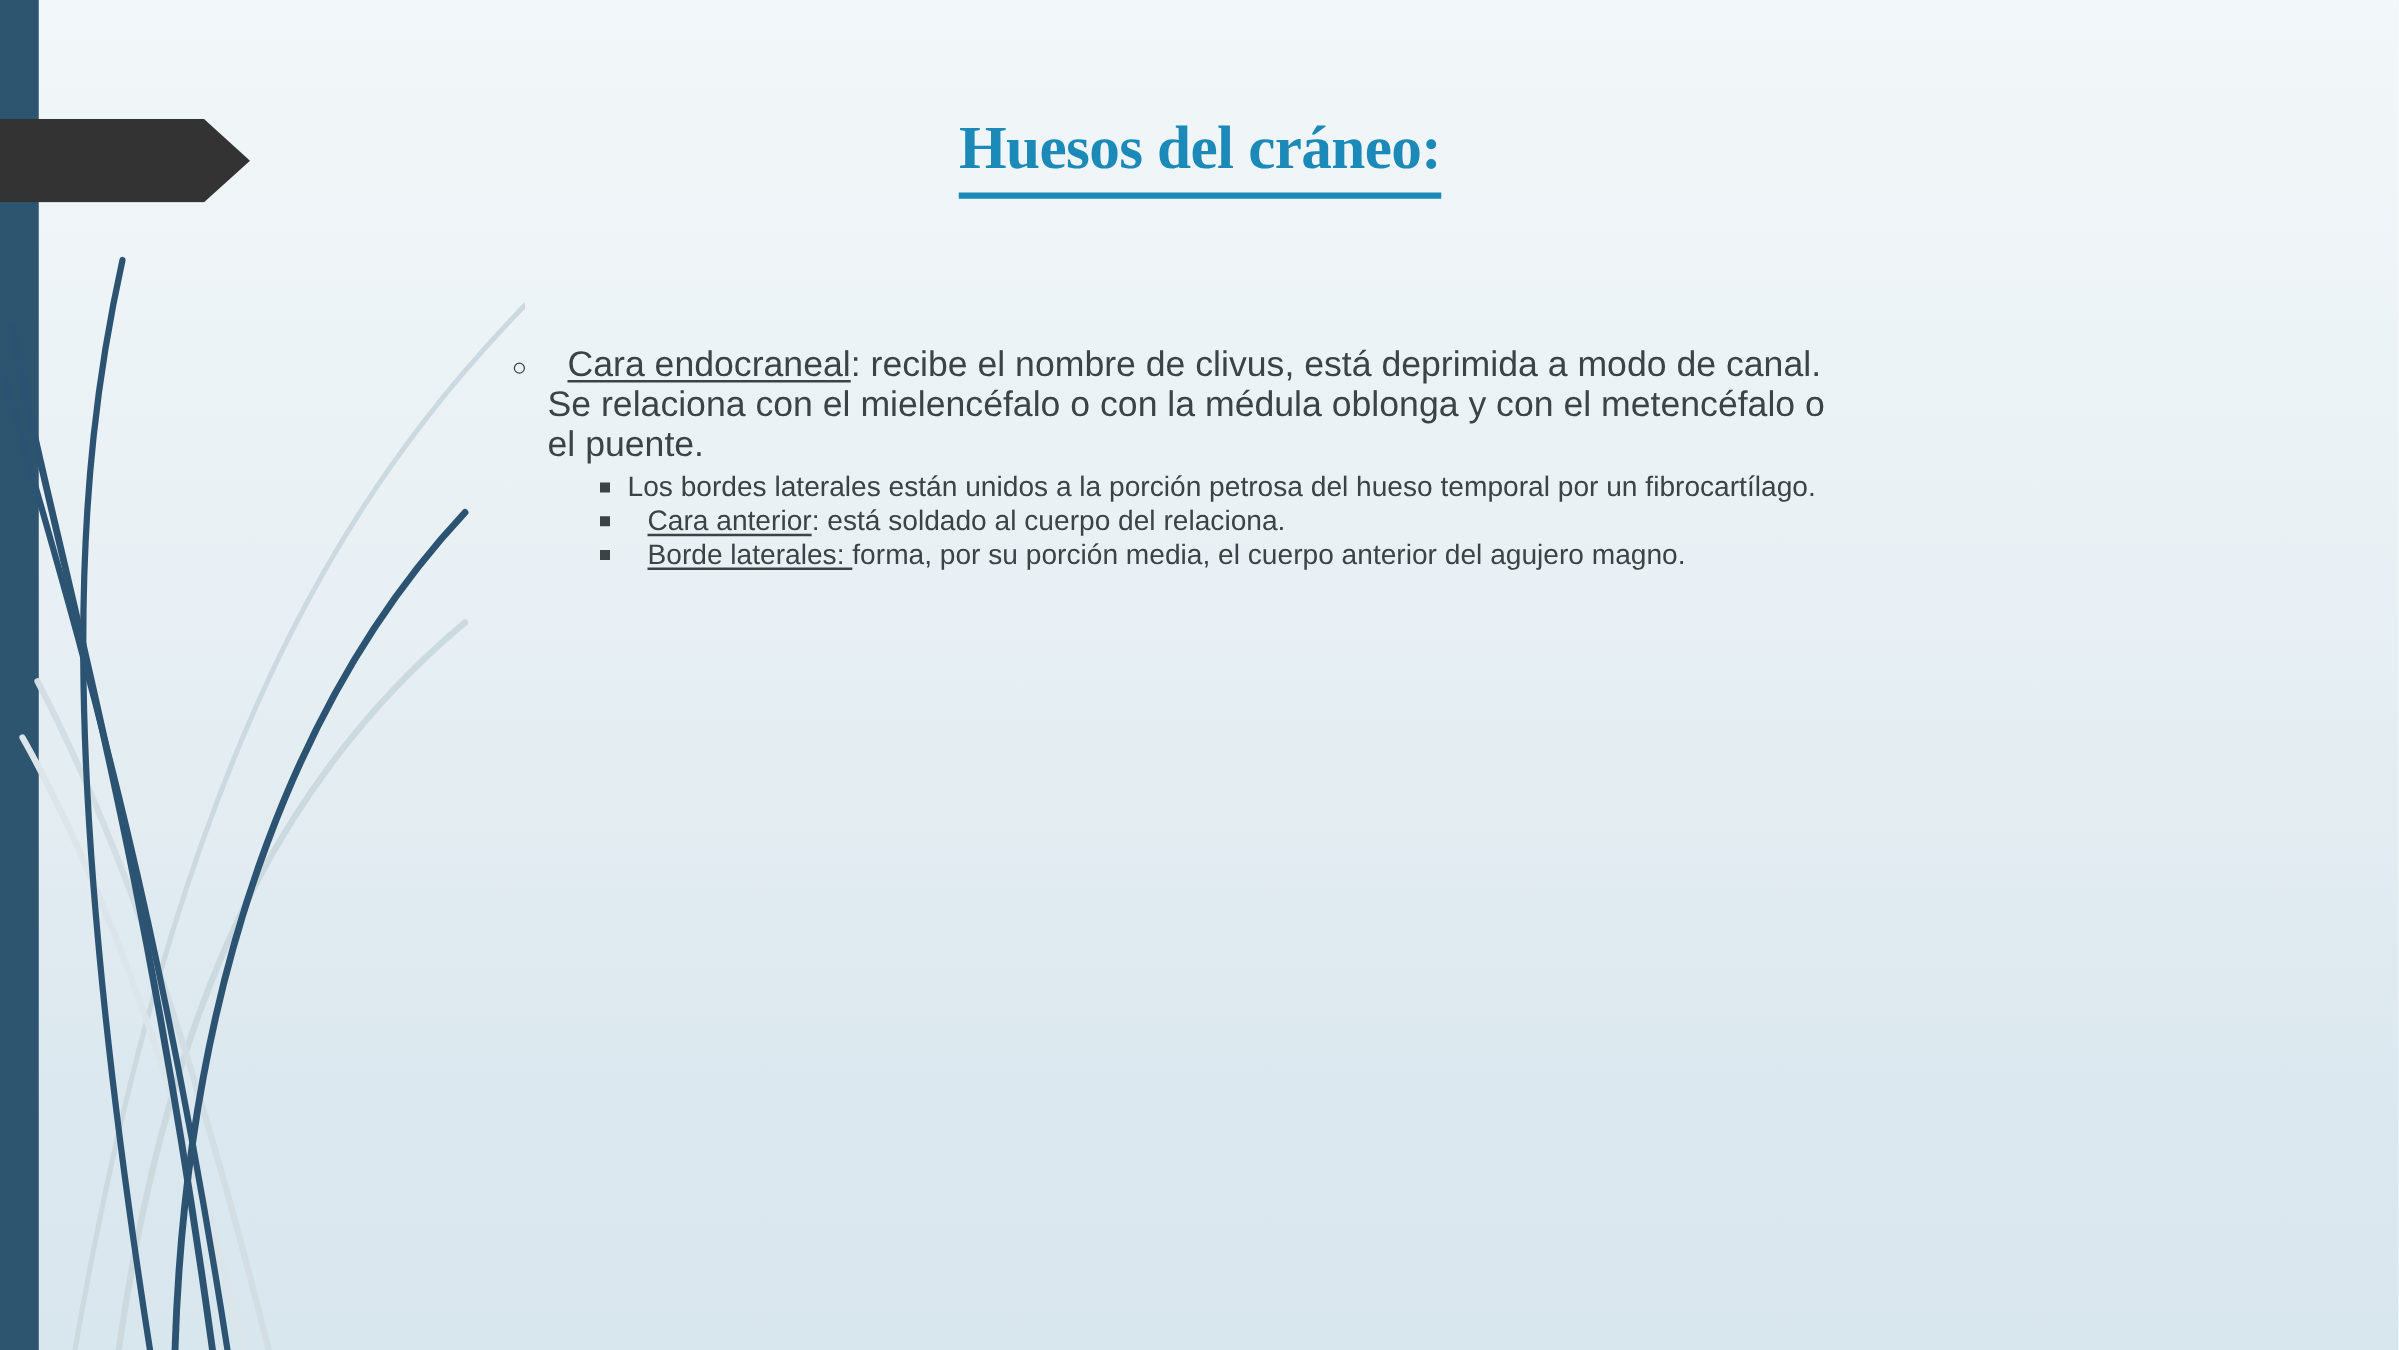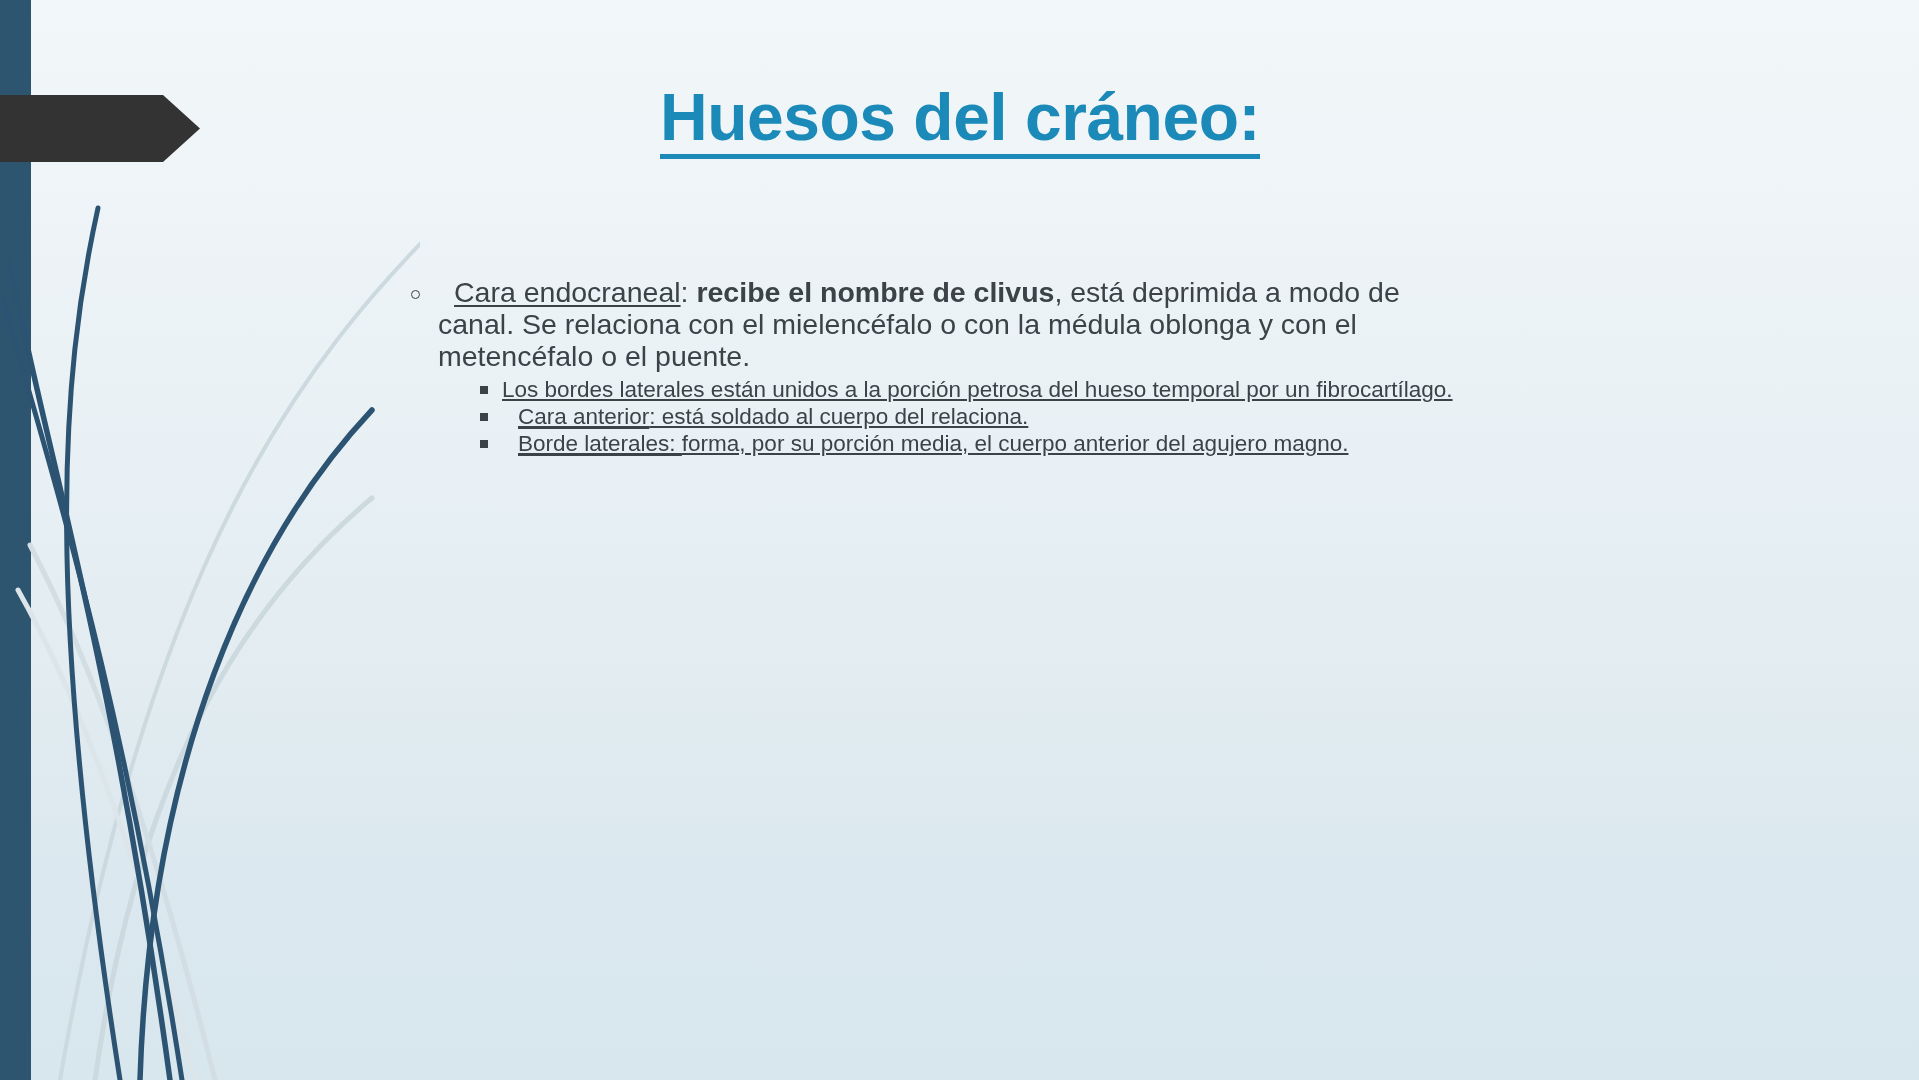--- a/index.html
+++ b/index.html
@@ -59,27 +59,28 @@
   
   .title-block {
     position: absolute;
     left: 300px;
     top: 82px;
     width: 1320px;
     text-align: center;
   }
   .title-line {
     display: inline-block;
-    font-size: 66px;
+    font-size: 49px;
     line-height: 71px;
     font-weight: bold;
     color: #1b8ab9;
     letter-spacing: -0.5px;
     border-bottom: 5px solid #1b8ab9;
     padding-bottom: 1px;
+    font-family: Liberation Serif, serif;
   }
   .title-line.second {
     margin-top: 5px;
   }
 
   
   .body-block {
     position: absolute;
     left: 398px;
     top: 276px;
@@ -108,41 +109,40 @@
     height: 9px;
     border: 1.6px solid #3b4347;
     border-radius: 50%;
     box-sizing: border-box;
   }
 
   ul.lvl2 {
     list-style: none;
     margin: 4px 0 0 0;
     padding: 0 0 0 35px;
-    text-decoration: underline;
   }
   ul.lvl2 > li {
     position: relative;
     padding-left: 29px;
     font-size: 22.5px;
     line-height: 27px;
     margin-bottom: 0;
   }
   ul.lvl2 > li::before {
     content: "";
     position: absolute;
     left: 7px;
     top: 10px;
     width: 8px;
     height: 8px;
     background: #3b4347;
   }
 
   .u { text-decoration: underline; text-underline-offset: 3px; margin-left: 16px; }
-  .b { font-weight: bold; }
+  .b { font-weight: normal; }
 </style>
 </head>
 <body>
 
 <div class="slide">
 
   <div class="left-bar"></div>
 
   <svg class="reeds" viewBox="0 0 420 1080" preserveAspectRatio="none">
     <g fill="none" stroke-linecap="round">

